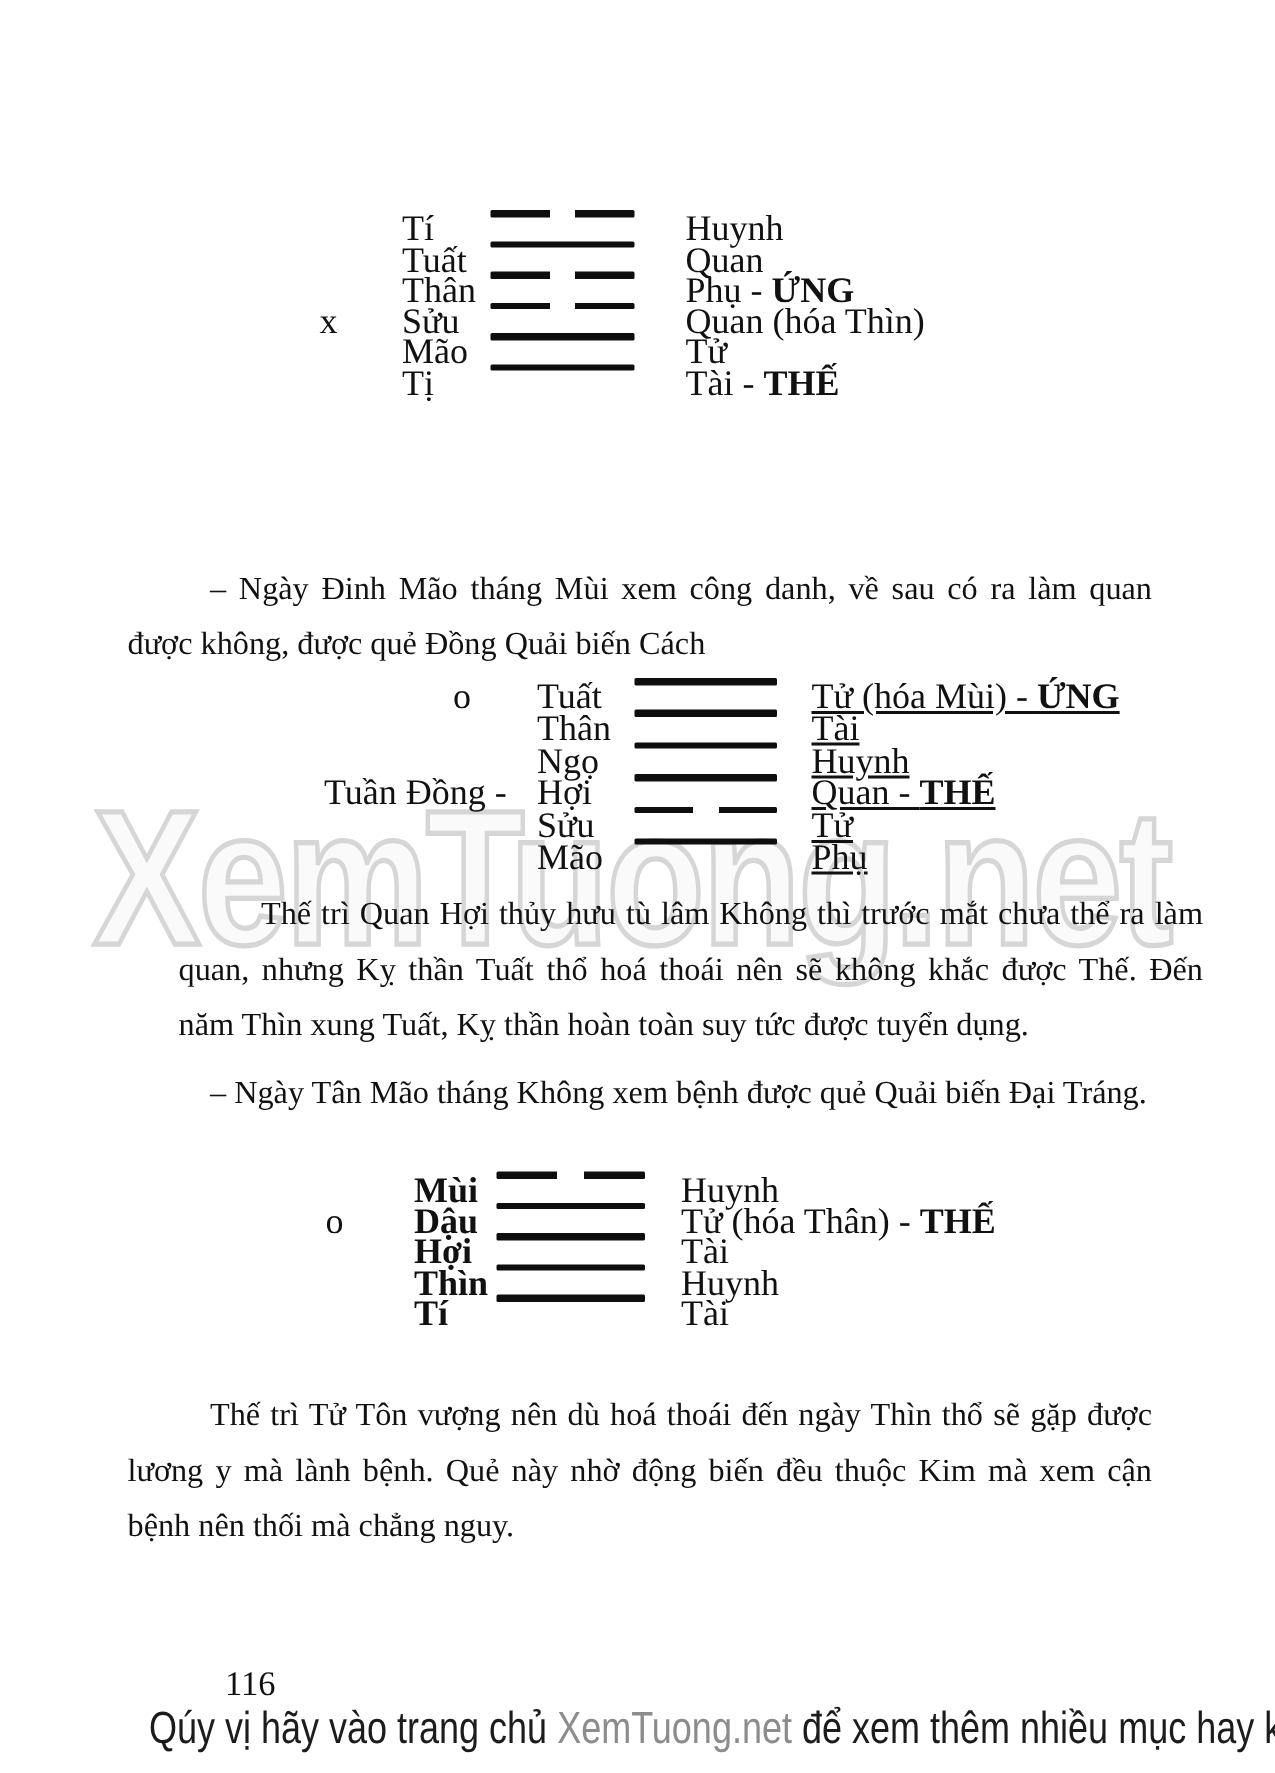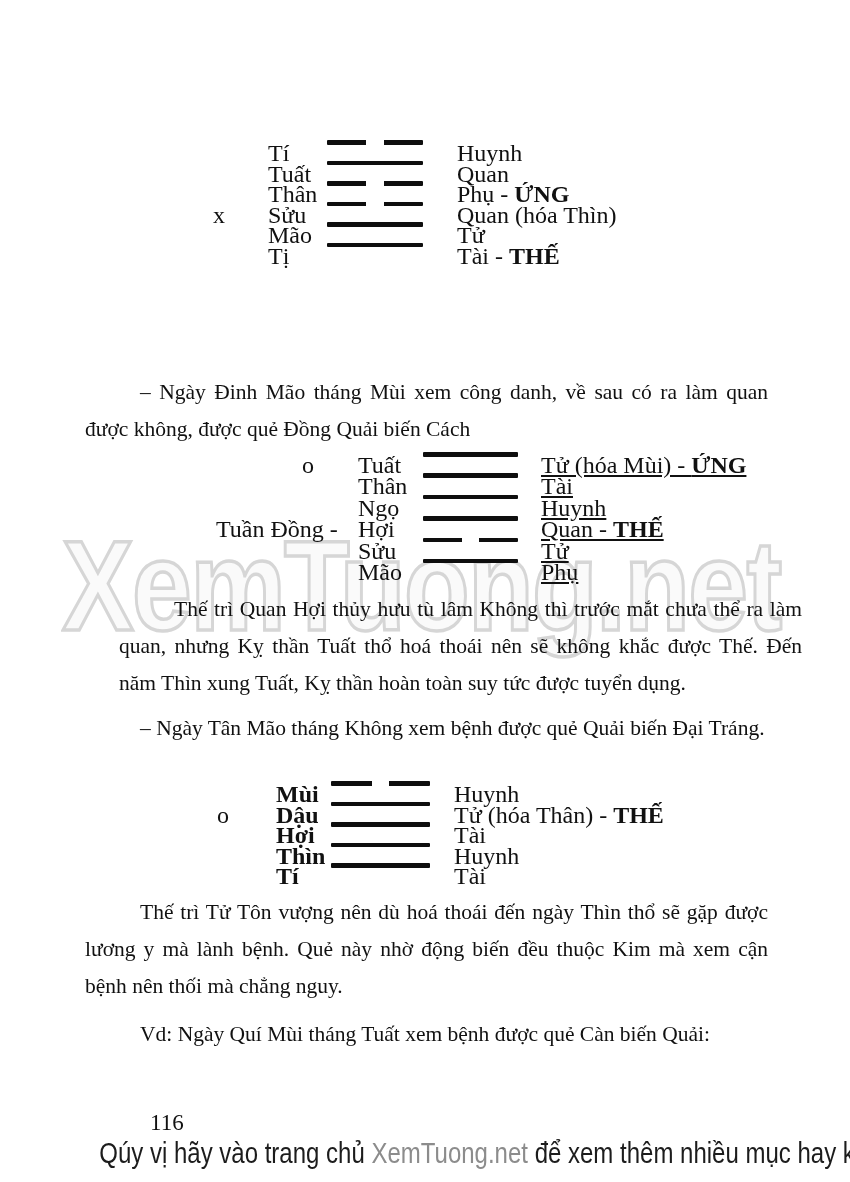--- a/index.html
+++ b/index.html
@@ -56,21 +56,21 @@
   
   .para{
     position:absolute;left:85px;width:683px;
     margin:0;font-size:21.5px;line-height:37px;
     text-align:justify;text-indent:55px;z-index:1;
   }
   #p1{top:280px;}
   #p2{top:374px;}
   #p3{top:591px;margin-left:34px;}
   #p4{top:710px;}
-  #p5{top:894px;}
+  #p5{top:925px;}
   #p6{top:1016px;}
   
   .pagenum{position:absolute;left:150px;top:1110px;font-size:23px;z-index:1;}
   .footer{
     position:absolute;left:0;right:0;top:1136px;
     text-align:center;z-index:1;
     font-family:"Liberation Sans", sans-serif;
     font-size:30px;color:#1c1c1c;
   }
   .footer .inner{display:inline-block;transform:scaleX(0.8);transform-origin:center top;white-space:nowrap;}
@@ -180,21 +180,20 @@
       <span class="rel"><span>Huynh</span><b></b></span>
     </div>
     <div class="row">
       <span class="branch">Tí</span>
       <span class="line" data-line="solid"></span>
       <span class="rel"><span>Tài</span><b></b></span>
     </div>
   </section>
 
   <p class="para" id="p5">Thế trì Tử Tôn vượng nên dù hoá thoái đến ngày Thìn thổ sẽ gặp được lương y mà lành bệnh. Quẻ này nhờ động biến đều thuộc Kim mà xem cận bệnh nên thối mà chẳng nguy.</p>
-  <p class="para" id="p6">Vd: Ngày Quí Mùi tháng Tuất xem bệnh được quẻ Càn biến Quải:</p>
 
   <div class="pagenum">116</div>
 
   <div class="footer">
     <span class="inner"><span>Qúy vị hãy vào trang chủ </span><span class="site">XemTuong.net</span><span> để xem thêm nhiều mục hay khác</span></span>
   </div>
 
 </div>
 
 </body></html>

